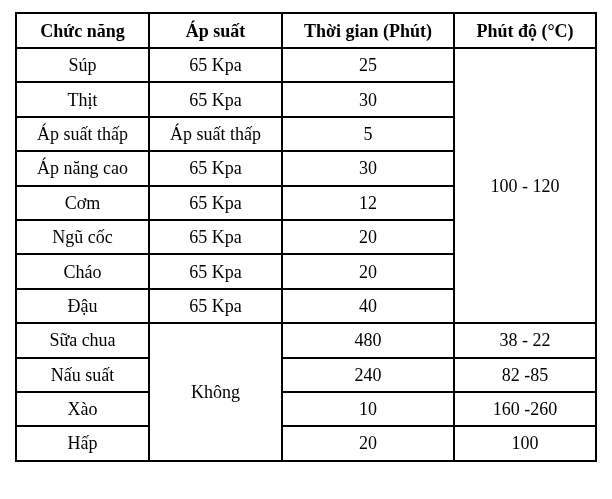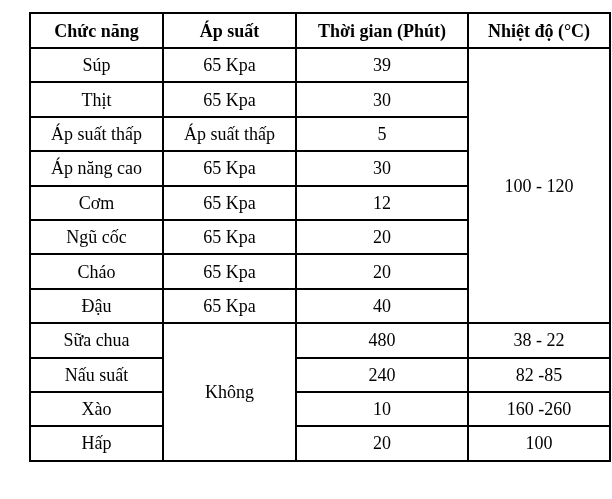--- a/index.html
+++ b/index.html
@@ -10,21 +10,21 @@
     body {
       width: 612px;
       height: 499px;
       position: relative;
       overflow: hidden;
       font-family: "Liberation Serif", "DejaVu Serif", serif;
       color: #000000;
     }
     #spec-table {
       position: absolute;
-      left: 29px;
+      left: 15px;
       top: 12px;
       border-collapse: collapse;
       table-layout: fixed;
       width: 580px;
     }
     #spec-table col.c1 { width: 133px; }
     #spec-table col.c2 { width: 133px; }
     #spec-table col.c3 { width: 172px; }
     #spec-table col.c4 { width: 142px; }
     #spec-table th,
@@ -56,28 +56,28 @@
     <col class="c1">
       <col class="c2">
       <col class="c3">
       <col class="c4">
   </colgroup>
   <thead>
     <tr>
       <th>Chức năng</th>
       <th>Áp suất</th>
       <th>Thời gian (Phút)</th>
-      <th>Nhiệt độ (°C)</th>
+      <th>Phút độ (°C)</th>
     </tr>
   </thead>
   <tbody>
     <tr>
       <td>Súp</td>
       <td>65 Kpa</td>
-      <td>39</td>
+      <td>25</td>
       <td rowspan="8">100 - 120</td>
     </tr>
     <tr>
       <td>Thịt</td>
       <td>65 Kpa</td>
       <td>30</td>
     </tr>
     <tr>
       <td>Áp suất thấp</td>
       <td>Áp suất thấp</td>

